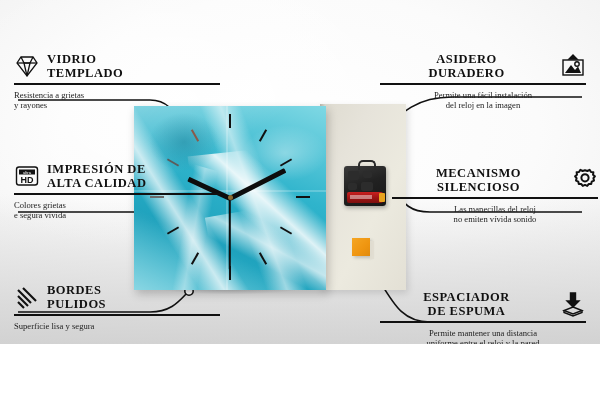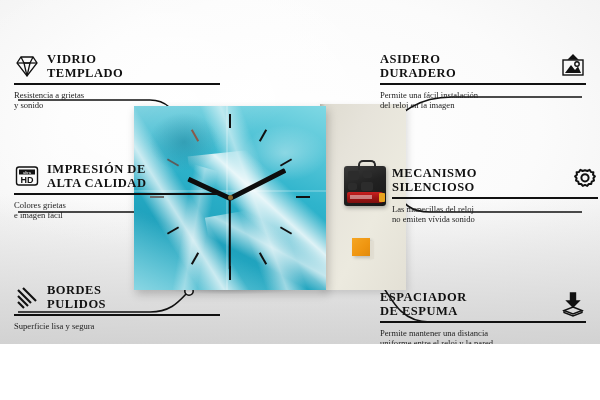--- a/index.html
+++ b/index.html
@@ -95,21 +95,21 @@
   .foam{
     position:absolute;left:226px;top:134px;width:18px;height:18px;
     background:linear-gradient(135deg,#f5a623 0%,#ef9510 60%,#e08a0d 100%);
     box-shadow:2px 2px 3px rgba(0,0,0,.18);
   }
   .foam:after{content:"";position:absolute;right:-4px;top:3px;width:4px;height:18px;background:rgba(225,222,210,.9);}
 
   
   .callout{position:absolute;width:206px;}
   .co-left{text-align:left;}
-  .co-right{text-align:left;}
+  .co-right{text-align:center;}
   .title{
     font-weight:bold;letter-spacing:.5px;color:#111;
     font-size:12.5px;line-height:14px;text-transform:uppercase;
   }
   .rule{height:1.6px;background:#111;margin:3px 0 5px 0;}
   .desc{font-size:8.6px;line-height:10.5px;color:#222;}
   .hdrow{display:flex;align-items:center;gap:7px;}
   .co-right .hdrow{flex-direction:row-reverse;}
   .ico{width:26px;height:26px;flex:0 0 26px;display:block;}
   .titlewrap{flex:1;}
@@ -204,41 +204,41 @@
         </g>
           </svg>
       </span>
       <span class="titlewrap">
         <div class="title">VIDRIO</div>
         <div class="title">TEMPLADO</div>
       </span>
     </div>
     <div class="rule"></div>
     <div class="desc">Resistencia a grietas</div>
-    <div class="desc">y sonido</div>
+    <div class="desc">y rayones</div>
   </div>
 
   <div class="callout co-left" style="left:14px;top:162px;">
     <div class="hdrow">
       <span class="ico">
         <svg viewBox="0 0 26 26" width="26" height="26">
           <rect x="2.5" y="4" width="21" height="18" rx="2.5" fill="none" stroke="#111" stroke-width="1.4"></rect>
           <rect x="5" y="6.5" width="16" height="5" fill="#111"></rect>
           <text x="13" y="10.8" font-family="Liberation Sans, sans-serif" font-size="4.2" fill="#fff" text-anchor="middle">ultra</text>
           <text x="13" y="20" font-family="Liberation Sans, sans-serif" font-size="9" font-weight="bold" fill="#111" text-anchor="middle">HD</text>
         </svg>
       </span>
       <span class="titlewrap">
         <div class="title">IMPRESIÓN DE</div>
         <div class="title">ALTA CALIDAD</div>
       </span>
     </div>
     <div class="rule"></div>
     <div class="desc">Colores grietas</div>
-    <div class="desc">e imagen fácil</div>
+    <div class="desc">e segura vívida</div>
   </div>
 
   <div class="callout co-left" style="left:14px;top:283px;">
     <div class="hdrow">
       <span class="ico">
         <svg viewBox="0 0 26 26" width="26" height="26">
             <g stroke="#111" stroke-width="2.1" fill="none">
           <path d="M4 6 L17 19"></path>
               <path d="M4 12 L14 22"></path>
               <path d="M4 18 L10 24"></path>

